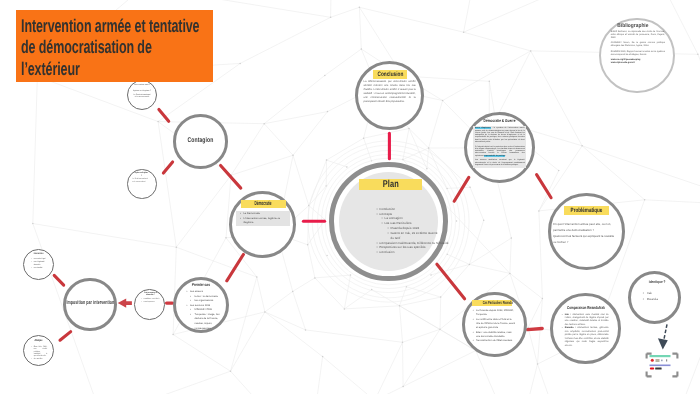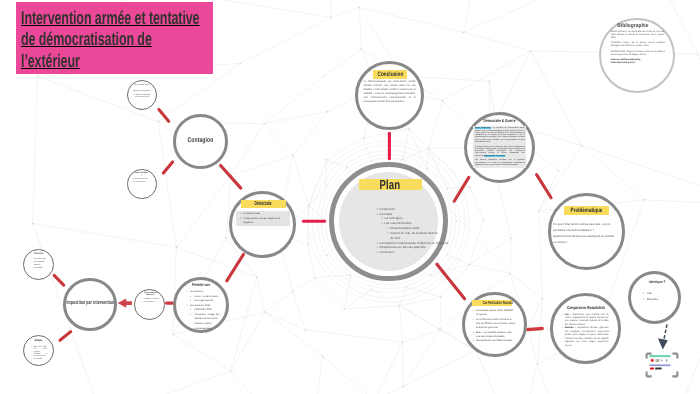--- a/index.html
+++ b/index.html
@@ -3,22 +3,22 @@
 <meta charset="utf-8">
 <style>
   html,body{margin:0;padding:0;background:#ffffff;}
   body{width:700px;height:394px;overflow:hidden;
        font-family:"Liberation Sans",sans-serif;
        -webkit-font-smoothing:antialiased;text-rendering:geometricPrecision;}
   #stage{position:relative;filter:opacity(1);width:700px;height:394px;background:#ffffff;overflow:hidden;}
   svg.layer{position:absolute;left:0;top:0;width:700px;height:394px;pointer-events:none;}
 
   
-  #title-banner{position:absolute;left:16px;top:2px;width:197px;height:72px;
-      background:#ec4899;box-sizing:border-box;padding:5px 0 0 4.6px;text-decoration:underline;}
+  #title-banner{position:absolute;left:16px;top:10px;width:197px;height:72px;
+      background:#f97316;box-sizing:border-box;padding:5px 0 0 4.6px;}
   #title-banner .tl{display:block;color:#33322f;font-size:18.4px;line-height:21.4px;
       font-weight:700;letter-spacing:-0.15px;transform:scaleX(0.681);transform-origin:left top;
       white-space:nowrap;}
 
   
   .node{position:absolute;border-radius:50%;box-sizing:border-box;
         display:flex;flex-direction:column;align-items:center;}
   .node.thick{border:3.7px solid #888888;background:#ffffff;}
   .node.thin{border:1.15px solid #6c6c6c;background:#ffffff;}
   .node.faint{border:2.8px solid #c2c2c2;background:#ffffff;}
@@ -34,21 +34,21 @@
   .ttl{color:#2d2d2d;font-weight:700;text-align:center;}
   .ctr{display:flex;align-items:center;justify-content:center;height:100%;width:100%;
       margin-top:-1.2px;}
 
   
   #n-plan{left:329.4px;top:162.3px;width:118.4px;height:118.4px;
           border:5.2px solid #8e8e8e;background:#ffffff;}
   .plan-inner{position:absolute;left:4.3px;top:4.3px;right:4.3px;bottom:4.3px;
           border-radius:50%;background:#e6e6e6;}
   #plan-label{position:absolute;left:19.9px;top:7.6px;width:63.6px;height:10.6px;
-          font-size:13px;line-height:11.1px;letter-spacing:0.1px;font-weight:700;
+          font-size:10px;line-height:11.1px;letter-spacing:0.1px;font-weight:700;
           text-align:center;}
   .plan-list{position:absolute;left:38.2px;top:35.1px;width:64px;
           font-size:3.05px;line-height:4.85px;color:#5e5e5e;font-weight:400;
           padding-left:0;margin:0;list-style:none;text-align:left;}
   .plan-list li{position:relative;padding-left:2.4px;white-space:nowrap;
           display:block;}
   .plan-list li:before{content:"\2022";position:absolute;left:-0.4px;top:0;}
   .plan-list li.ind1{padding-left:7.6px;}
   .plan-list li.ind1:before{left:4.6px;}
   .plan-list li.ind2{padding-left:13.6px;white-space:normal;}

